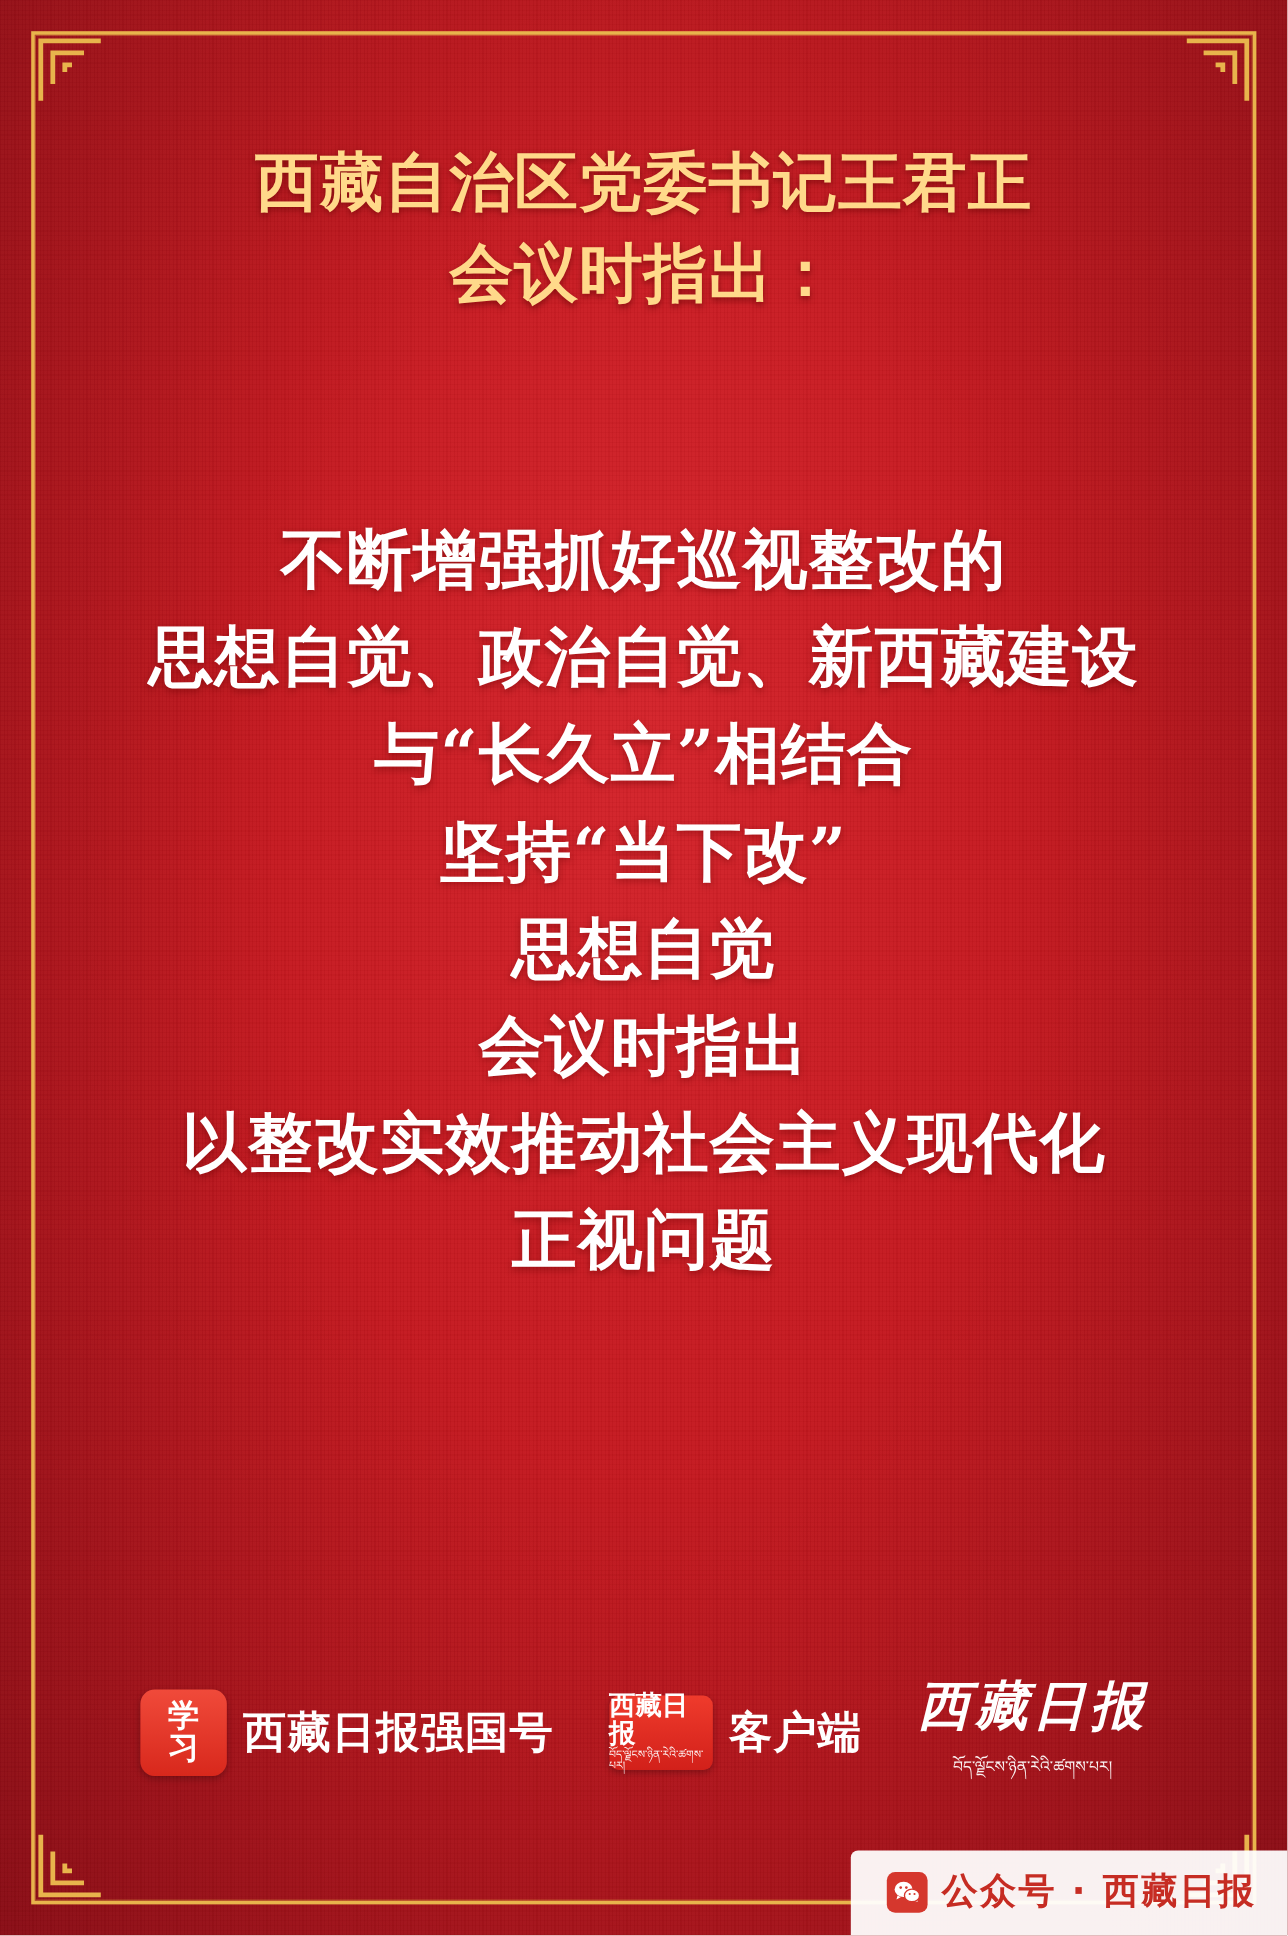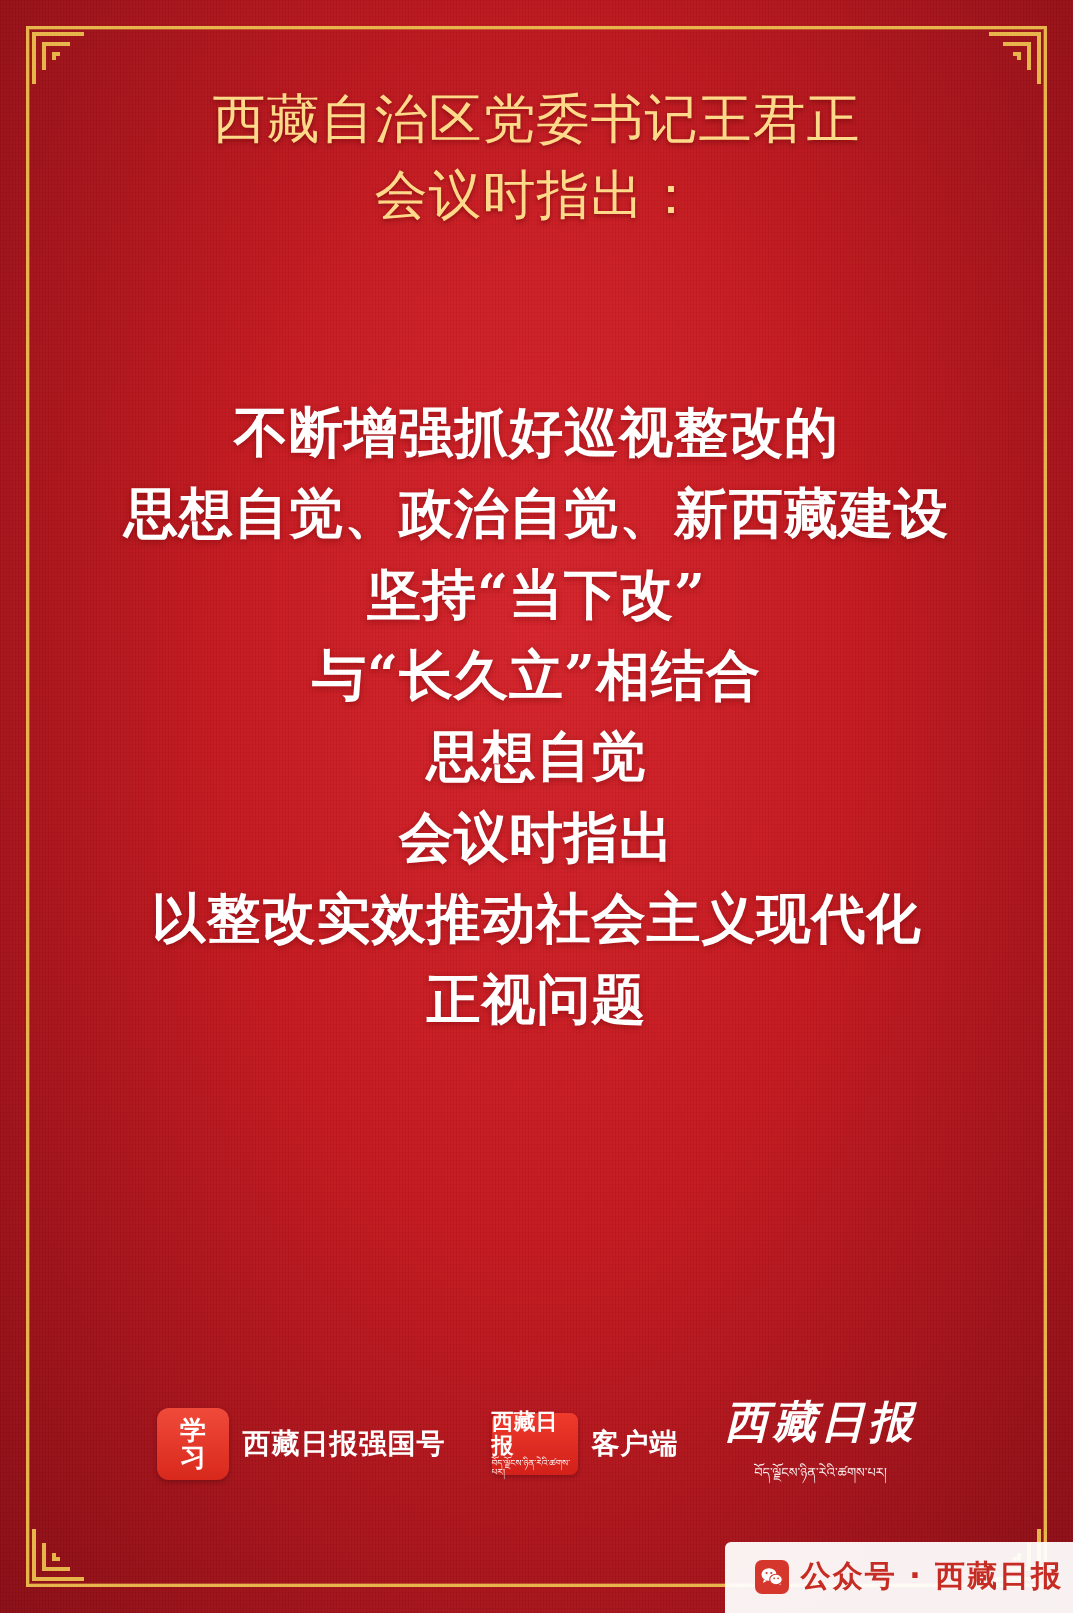--- a/index.html
+++ b/index.html
@@ -58,26 +58,26 @@
   .corner.br { right: 30px; bottom: 30px; transform: scale(-1,-1); }
 
   .content {
     position: absolute;
     inset: 0;
     display: flex;
     flex-direction: column;
     align-items: center;
   }
   .headline {
-    margin-top: 81px;
+    margin-top: 115px;
     width: 880px;
     text-align: center;
     color: #ffd98a;
     font-family: "DejaVu Sans", "Liberation Sans", sans-serif;
-    font-weight: normal;
+    font-weight: bold;
     font-size: 53px;
     line-height: 1.44;
     letter-spacing: 1px;
     text-shadow: 0 2px 5px rgba(90,0,0,0.55);
   }
   .headline div { white-space: nowrap; }
 
   .body-text {
     margin-top: 158px;
     width: 930px;
@@ -124,21 +124,21 @@
     line-height: 1.05;
     text-align: center;
     letter-spacing: -1px;
     box-shadow: 0 2px 5px rgba(0,0,0,0.25);
   }
   .sq-logo span { display: block; }
   .logo-caption {
     color: #ffffff;
     font-family: "DejaVu Sans", "Liberation Sans", sans-serif;
     font-weight: bold;
-    font-size: 28px;
+    font-size: 36px;
     letter-spacing: 1px;
     white-space: nowrap;
   }
   .badge-logo {
     width: 86px;
     height: 62px;
     border-radius: 8px;
     background: linear-gradient(180deg, #ef3b2c 0%, #d2201a 100%);
     color: #fff;
     display: flex;
@@ -180,21 +180,21 @@
   }
 
   
   .account-bar {
     position: absolute;
     right: 0;
     bottom: 0;
     display: flex;
     align-items: center;
     gap: 12px;
-    padding: 14px 10px 16px 30px;
+    padding: 14px 26px 16px 30px;
     background: rgba(255,255,255,0.94);
     border-top-left-radius: 6px;
   }
   .account-bar .wechat-icon {
     width: 34px;
     height: 34px;
     border-radius: 7px;
     background: #d5372d;
     display: flex;
     align-items: center;
@@ -251,22 +251,22 @@
   <div class="content">
 
     <div class="headline">
       <div>西藏自治区党委书记王君正</div>
       <div>会议时指出：</div>
     </div>
 
     <div class="body-text">
       <div>不断增强抓好巡视整改的</div>
       <div>思想自觉、政治自觉、新西藏建设</div>
+      <div>与“长久立”相结合</div>
       <div>坚持“当下改”</div>
-      <div>与“长久立”相结合</div>
       <div>思想自觉</div>
       <div>会议时指出</div>
       <div>以整改实效推动社会主义现代化</div>
       <div>正视问题</div>
     </div>
 
   </div>
 
   <div class="footer">
 

